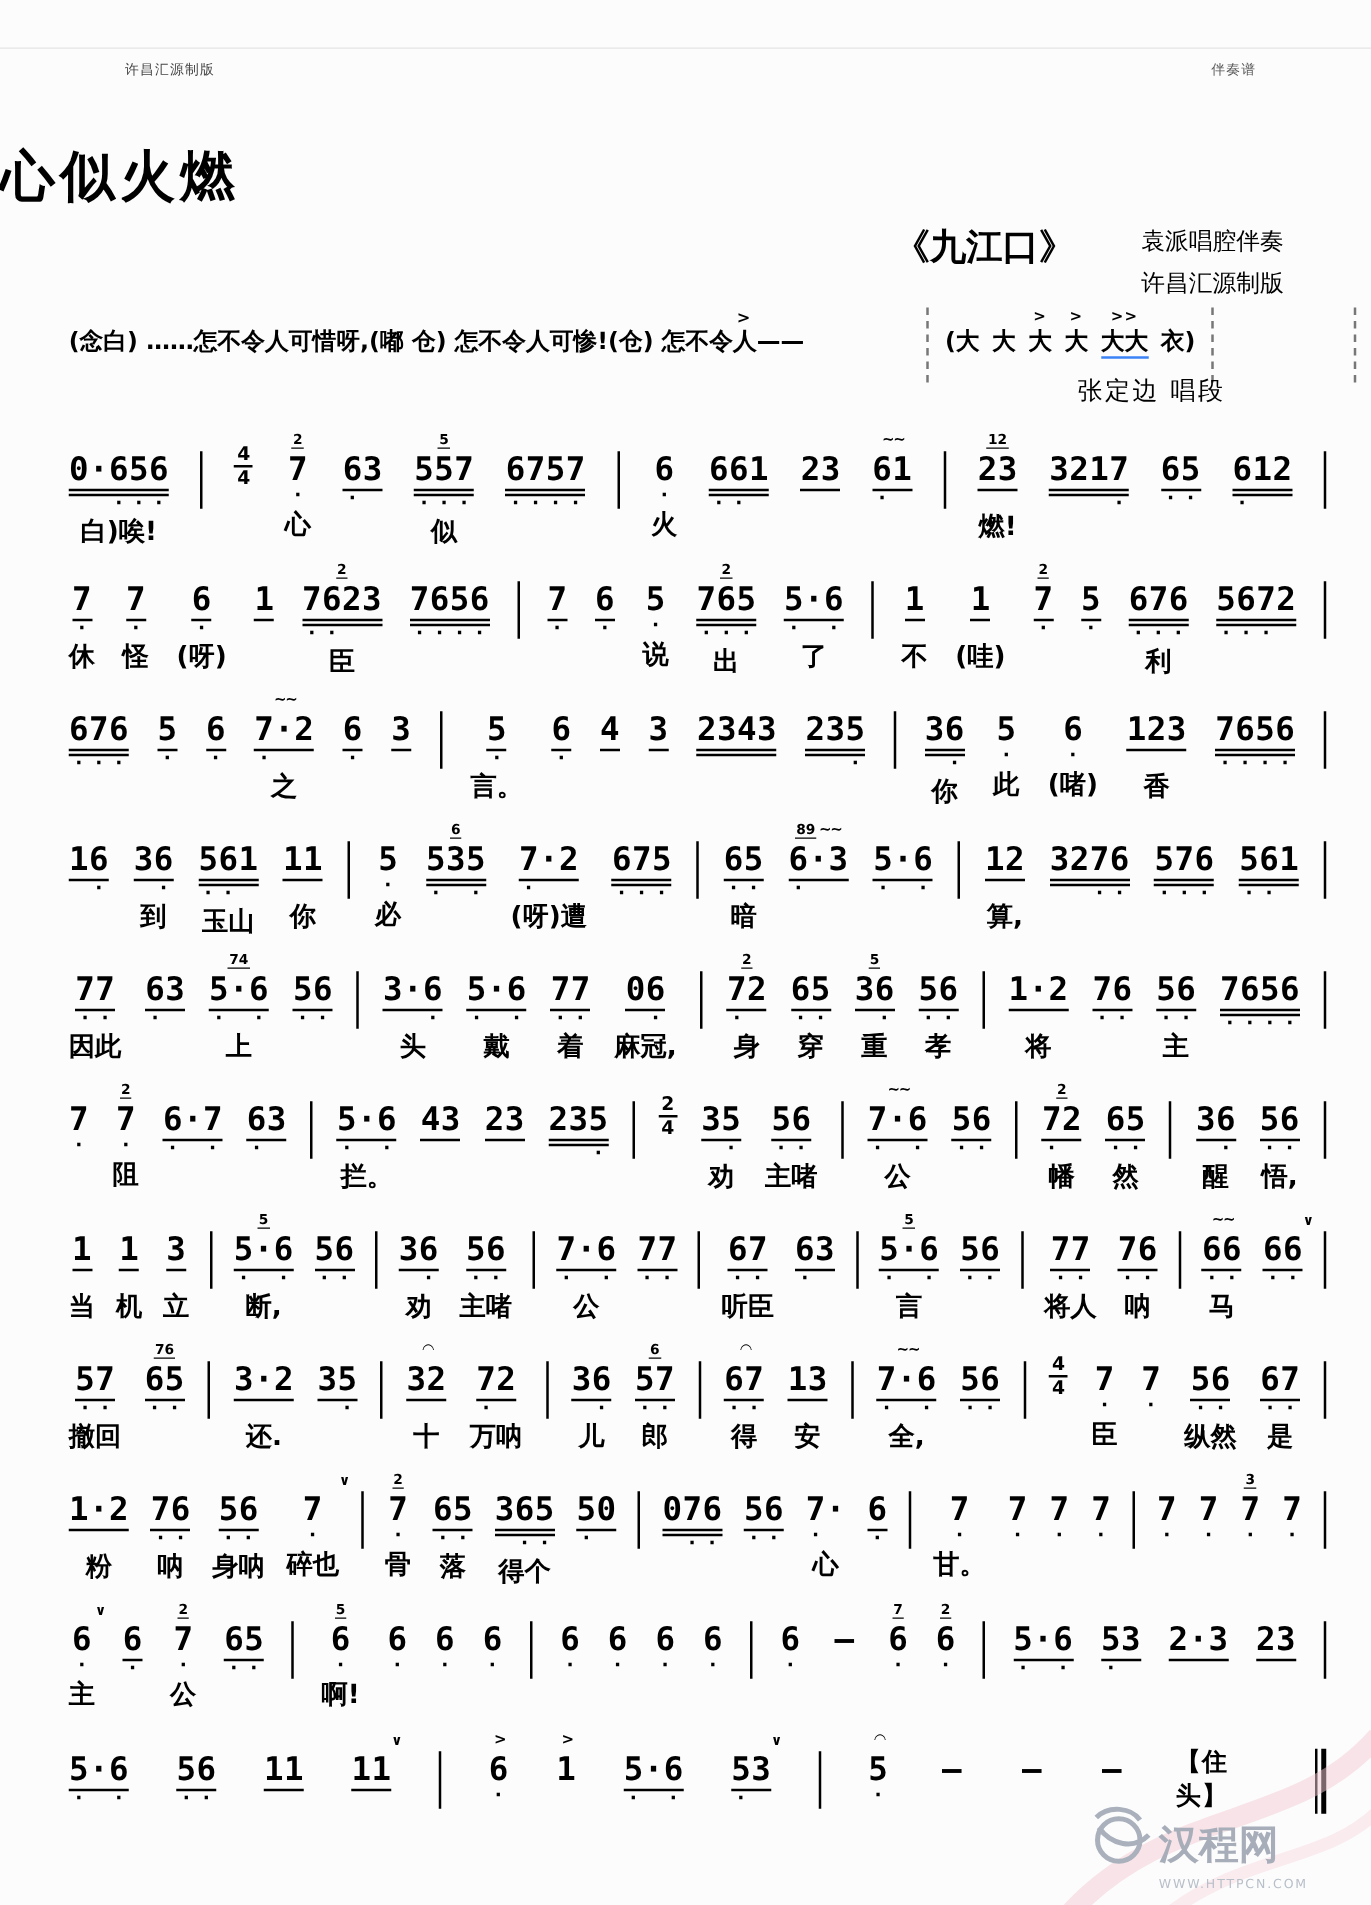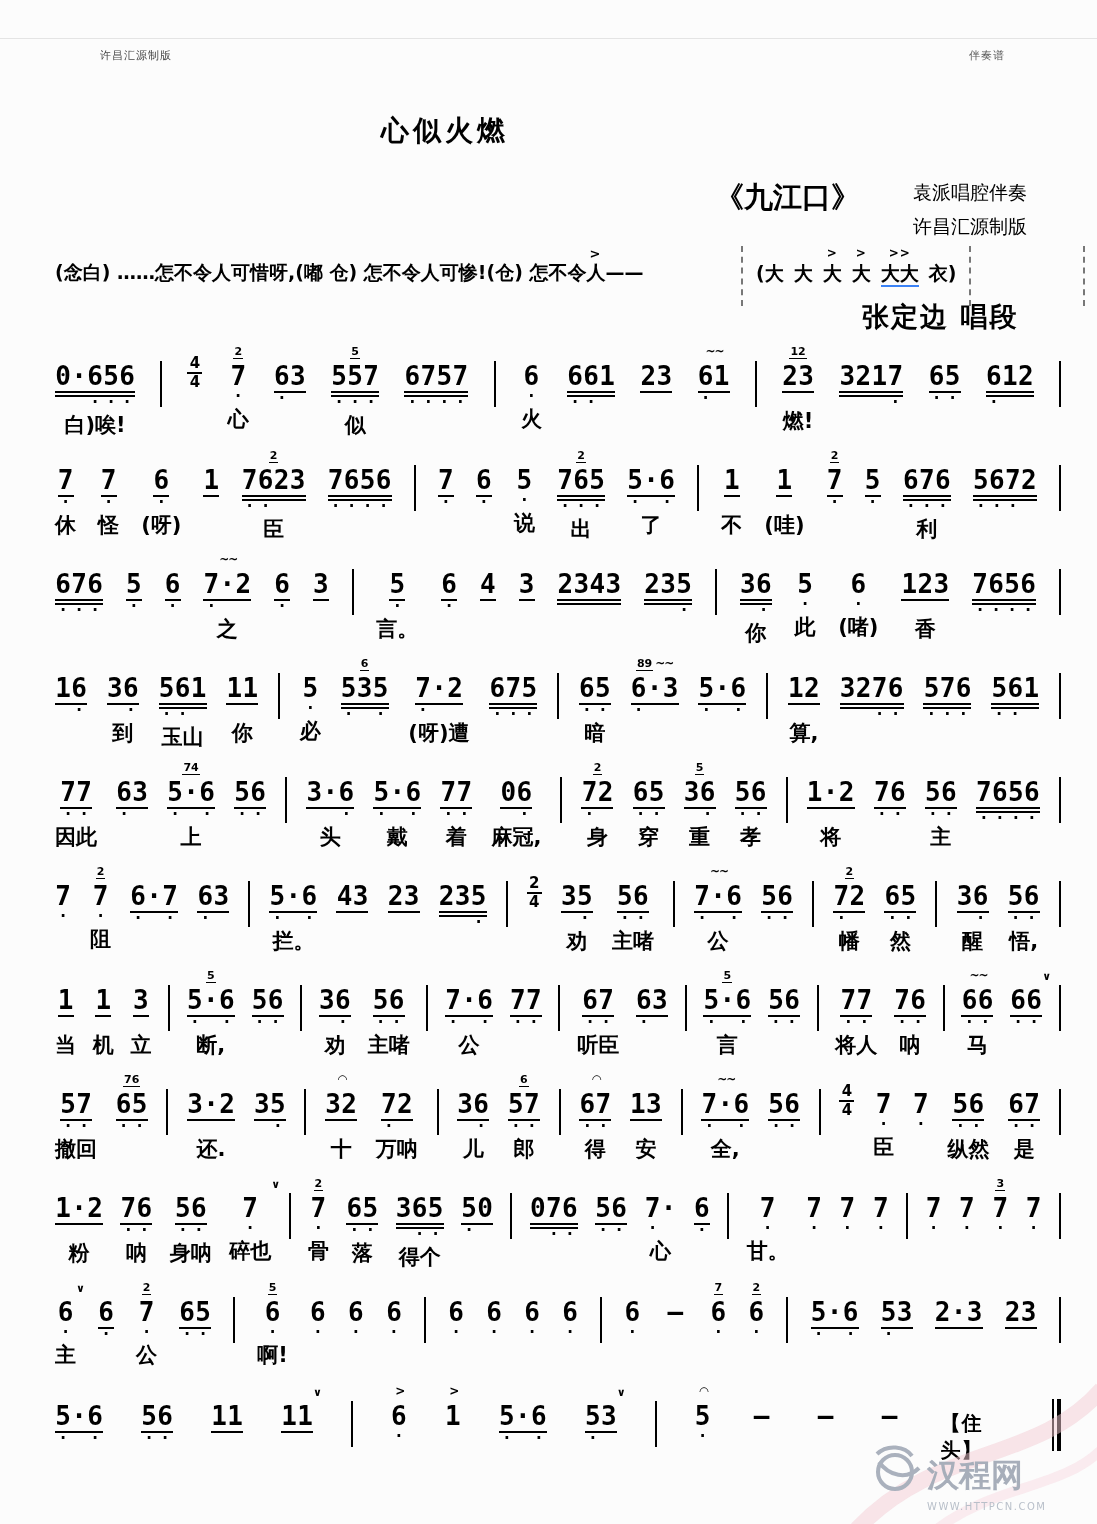--- a/index.html
+++ b/index.html
@@ -4,35 +4,35 @@
 <style>
   html,body{margin:0;padding:0}
   body{
     width:1097px;height:1524px;position:relative;overflow:hidden;
     background:#fcfcfc;color:#000;
     font-family:"DejaVu Sans","Liberation Sans",sans-serif;
   }
   .topline{position:absolute;top:38px;left:0;width:100%;height:1px;background:#e4e4e4}
   .hdr-left{position:absolute;top:48px;left:100px;font-size:11px;color:#454545;letter-spacing:1px}
   .hdr-right{position:absolute;top:48px;right:92px;font-size:11px;color:#5a5a5a;letter-spacing:1px}
-  .title{position:absolute;top:112px;left:0;width:890px;text-align:center;font-size:28px;font-weight:bold;letter-spacing:4px}
+  .title{position:absolute;top:112px;left:0;width:890px;text-align:left;font-size:44px;font-weight:bold;letter-spacing:4px}
   .subtitle{position:absolute;top:178px;left:0;width:860px;text-align:right;font-size:29px;font-weight:bold}
   .credit1{position:absolute;top:180px;left:913px;font-size:19px;font-weight:400}
   .credit2{position:absolute;top:214px;left:913px;font-size:19px;font-weight:400}
   .recit{position:absolute;top:260px;left:55px;font-size:19px;font-weight:600;white-space:nowrap}
   .recit .acc{position:relative}
   .recit .acc i{position:absolute;left:3px;top:-15px;font-style:normal;font-size:13px;font-weight:bold}
   .perc{position:absolute;top:246px;left:733px;display:flex;align-items:flex-start}
   .dashline{width:0;border-left:2px dashed #777;height:60px;margin:0 8px}
   .dashline.far{position:absolute;top:246px;left:1083px;margin:0}
   .ptok{display:inline-flex;flex-direction:column;align-items:center;margin:0 5px}
   .pacc{height:15px;line-height:14px;font-size:12px;font-weight:bold;letter-spacing:1px}
   .ptext{font-size:19px;font-weight:600;line-height:24px}
   .ptext.pu{border-bottom:2px solid #3b82f6}
-  .singer{position:absolute;top:299px;left:862px;font-size:27px;font-weight:bold;letter-spacing:2px}
+  .singer{position:absolute;top:299px;left:862px;font-size:20px;font-weight:normal;letter-spacing:2px}
   .score{position:absolute;top:344px;left:55px;width:1006px}
   .sys{display:flex;justify-content:space-between;align-items:flex-start;height:90px;margin-bottom:14px}
   .sys.start{justify-content:flex-start;gap:38px}
   .tok{display:inline-flex;flex-direction:column;align-items:center;position:relative}
   .orn{height:17px;line-height:15px;font-size:12px;font-weight:bold;white-space:nowrap}
   .grace{font-size:11px;font-weight:bold;border-bottom:1px solid #000;padding:0 1px}
   .osym{margin-left:2px;letter-spacing:-1px}
   .ngrp{display:flex;flex-direction:column;align-items:stretch}
   .nrow{display:flex}
   .nrow.u{border-bottom:2px solid #000}
@@ -43,21 +43,21 @@
   .dc{width:16px;text-align:center;font-size:15px;font-weight:bold}
   .lyr{margin-top:3px;height:27px;line-height:27px;font-size:21px;font-weight:600;white-space:nowrap}
   .breath{position:absolute;top:2px;right:-9px;font-size:11px;font-weight:bold}
   .bar{width:2px;height:46px;background:#000;margin-top:17px}
   .endbar{display:flex;gap:3px;margin-top:15px}
   .endbar i{display:block;height:52px;background:#000}
   .endbar .thin{width:2px}.endbar .thick{width:4px}
   .time{display:flex;flex-direction:column;align-items:center;margin-top:12px}
   .time b{font-size:15px;line-height:15px}
   .time .tline{width:15px;height:2px;background:#000;margin:1px 0}
-  .ztext{margin-top:26px;font-size:20px;font-weight:bold;letter-spacing:1px}
+  .ztext{margin-top:12px;font-size:20px;font-weight:bold;letter-spacing:1px}
   .wm{position:absolute;right:0;bottom:0;width:270px;height:190px}
 </style>
 </head>
 <body>
 
 <div class="topline"></div>
 <div class="hdr-left">许昌汇源制版</div>
 <div class="hdr-right">伴奏谱</div>
 
 <div class="title">心似火燃</div>

